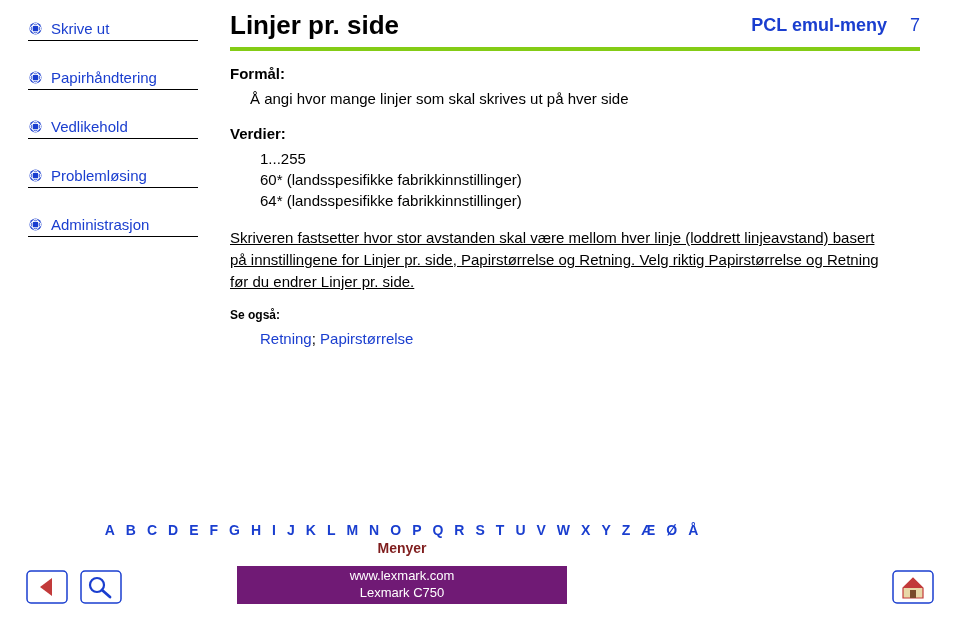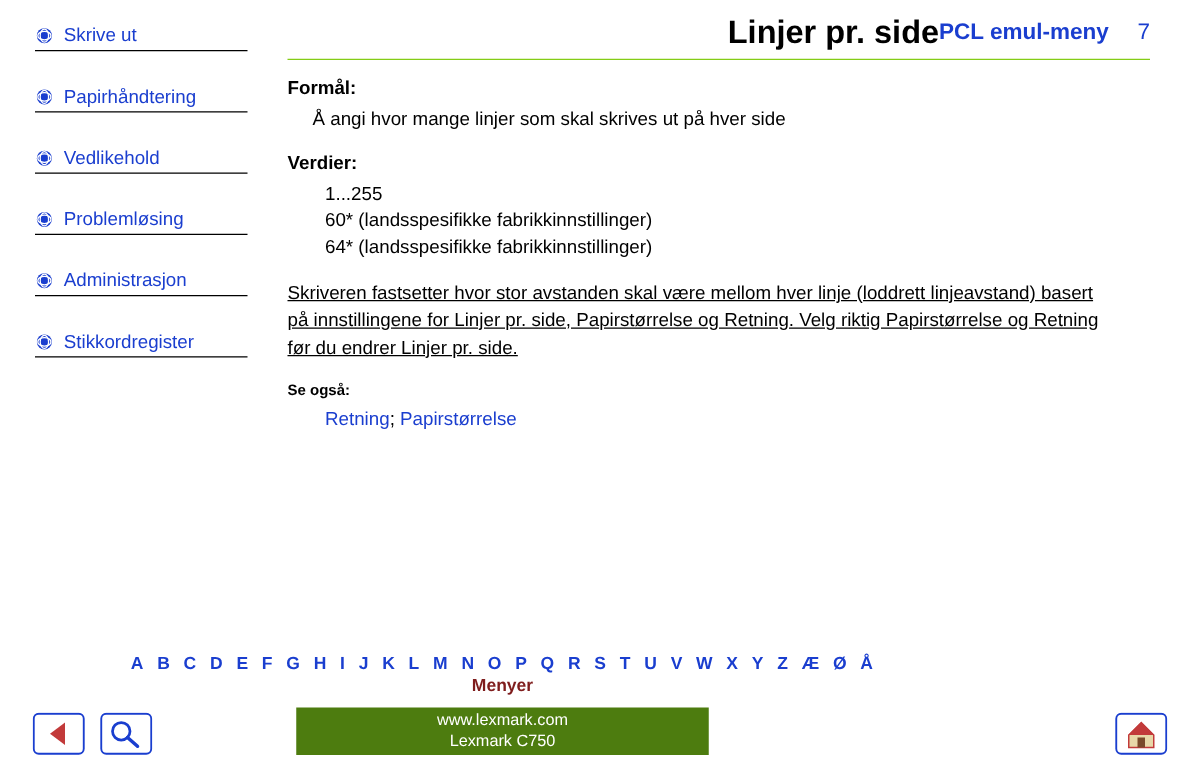--- a/index.html
+++ b/index.html
@@ -51,23 +51,23 @@
     color: #1a3ecf;
     font-size: 15px;
   }
   .main {
     flex: 1;
     padding: 10px 30px 0 20px;
     position: relative;
   }
   .header-row {
     display: flex;
-    justify-content: flex-end;
+    justify-content: space-between;
     align-items: center;
-    border-bottom: 1px solid #84cc16;
+    border-bottom: 4px solid #84cc16;
     padding-bottom: 6px;
     margin-bottom: 14px;
     width: 690px;
   }
   .header-left {
     font-size: 26px;
     font-weight: bold;
     color: #000;
   }
   .header-right {
@@ -135,21 +135,21 @@
   .menus-label {
     color: #7f1d1d;
     font-weight: bold;
     font-size: 14px;
     margin-bottom: 10px;
     cursor: pointer;
   }
   .blue-band {
     width: 330px;
     margin: 0 auto;
-    background: #4d7c0f;
+    background: #701a75;
     color: #fff;
     font-size: 13px;
     padding: 2px 0;
     line-height: 1.3;
     position: relative;
   }
   .footer-icons {
     position: absolute;
     bottom: 14px;
     display: flex;
@@ -201,28 +201,20 @@
         </svg>
       <span class="nav-label">Problemløsing</span>
     </div>
     <div class="nav-item with-line">
       <svg class="bullet" viewBox="0 0 20 20">
           <circle cx="10" cy="10" r="8" fill="#1a3ecf"></circle>
           <ellipse cx="10" cy="10" rx="4.5" ry="7" fill="none" stroke="#fff" stroke-width="1.4"></ellipse>
           <ellipse cx="10" cy="10" rx="7" ry="4.5" fill="none" stroke="#fff" stroke-width="1.4"></ellipse>
         </svg>
       <span class="nav-label">Administrasjon</span>
-    </div>
-    <div class="nav-item with-line">
-      <svg class="bullet" viewBox="0 0 20 20">
-          <circle cx="10" cy="10" r="8" fill="#1a3ecf"></circle>
-          <ellipse cx="10" cy="10" rx="4.5" ry="7" fill="none" stroke="#fff" stroke-width="1.4"></ellipse>
-          <ellipse cx="10" cy="10" rx="7" ry="4.5" fill="none" stroke="#fff" stroke-width="1.4"></ellipse>
-        </svg>
-      <span class="nav-label">Stikkordregister</span>
     </div>
   </div>
 
   <div class="main">
     <div class="header-row">
       <div class="header-left">Linjer pr. side</div>
       <div class="header-right">
         <span>PCL emul-meny</span>
         <span class="pagenum">7</span>
       </div>

